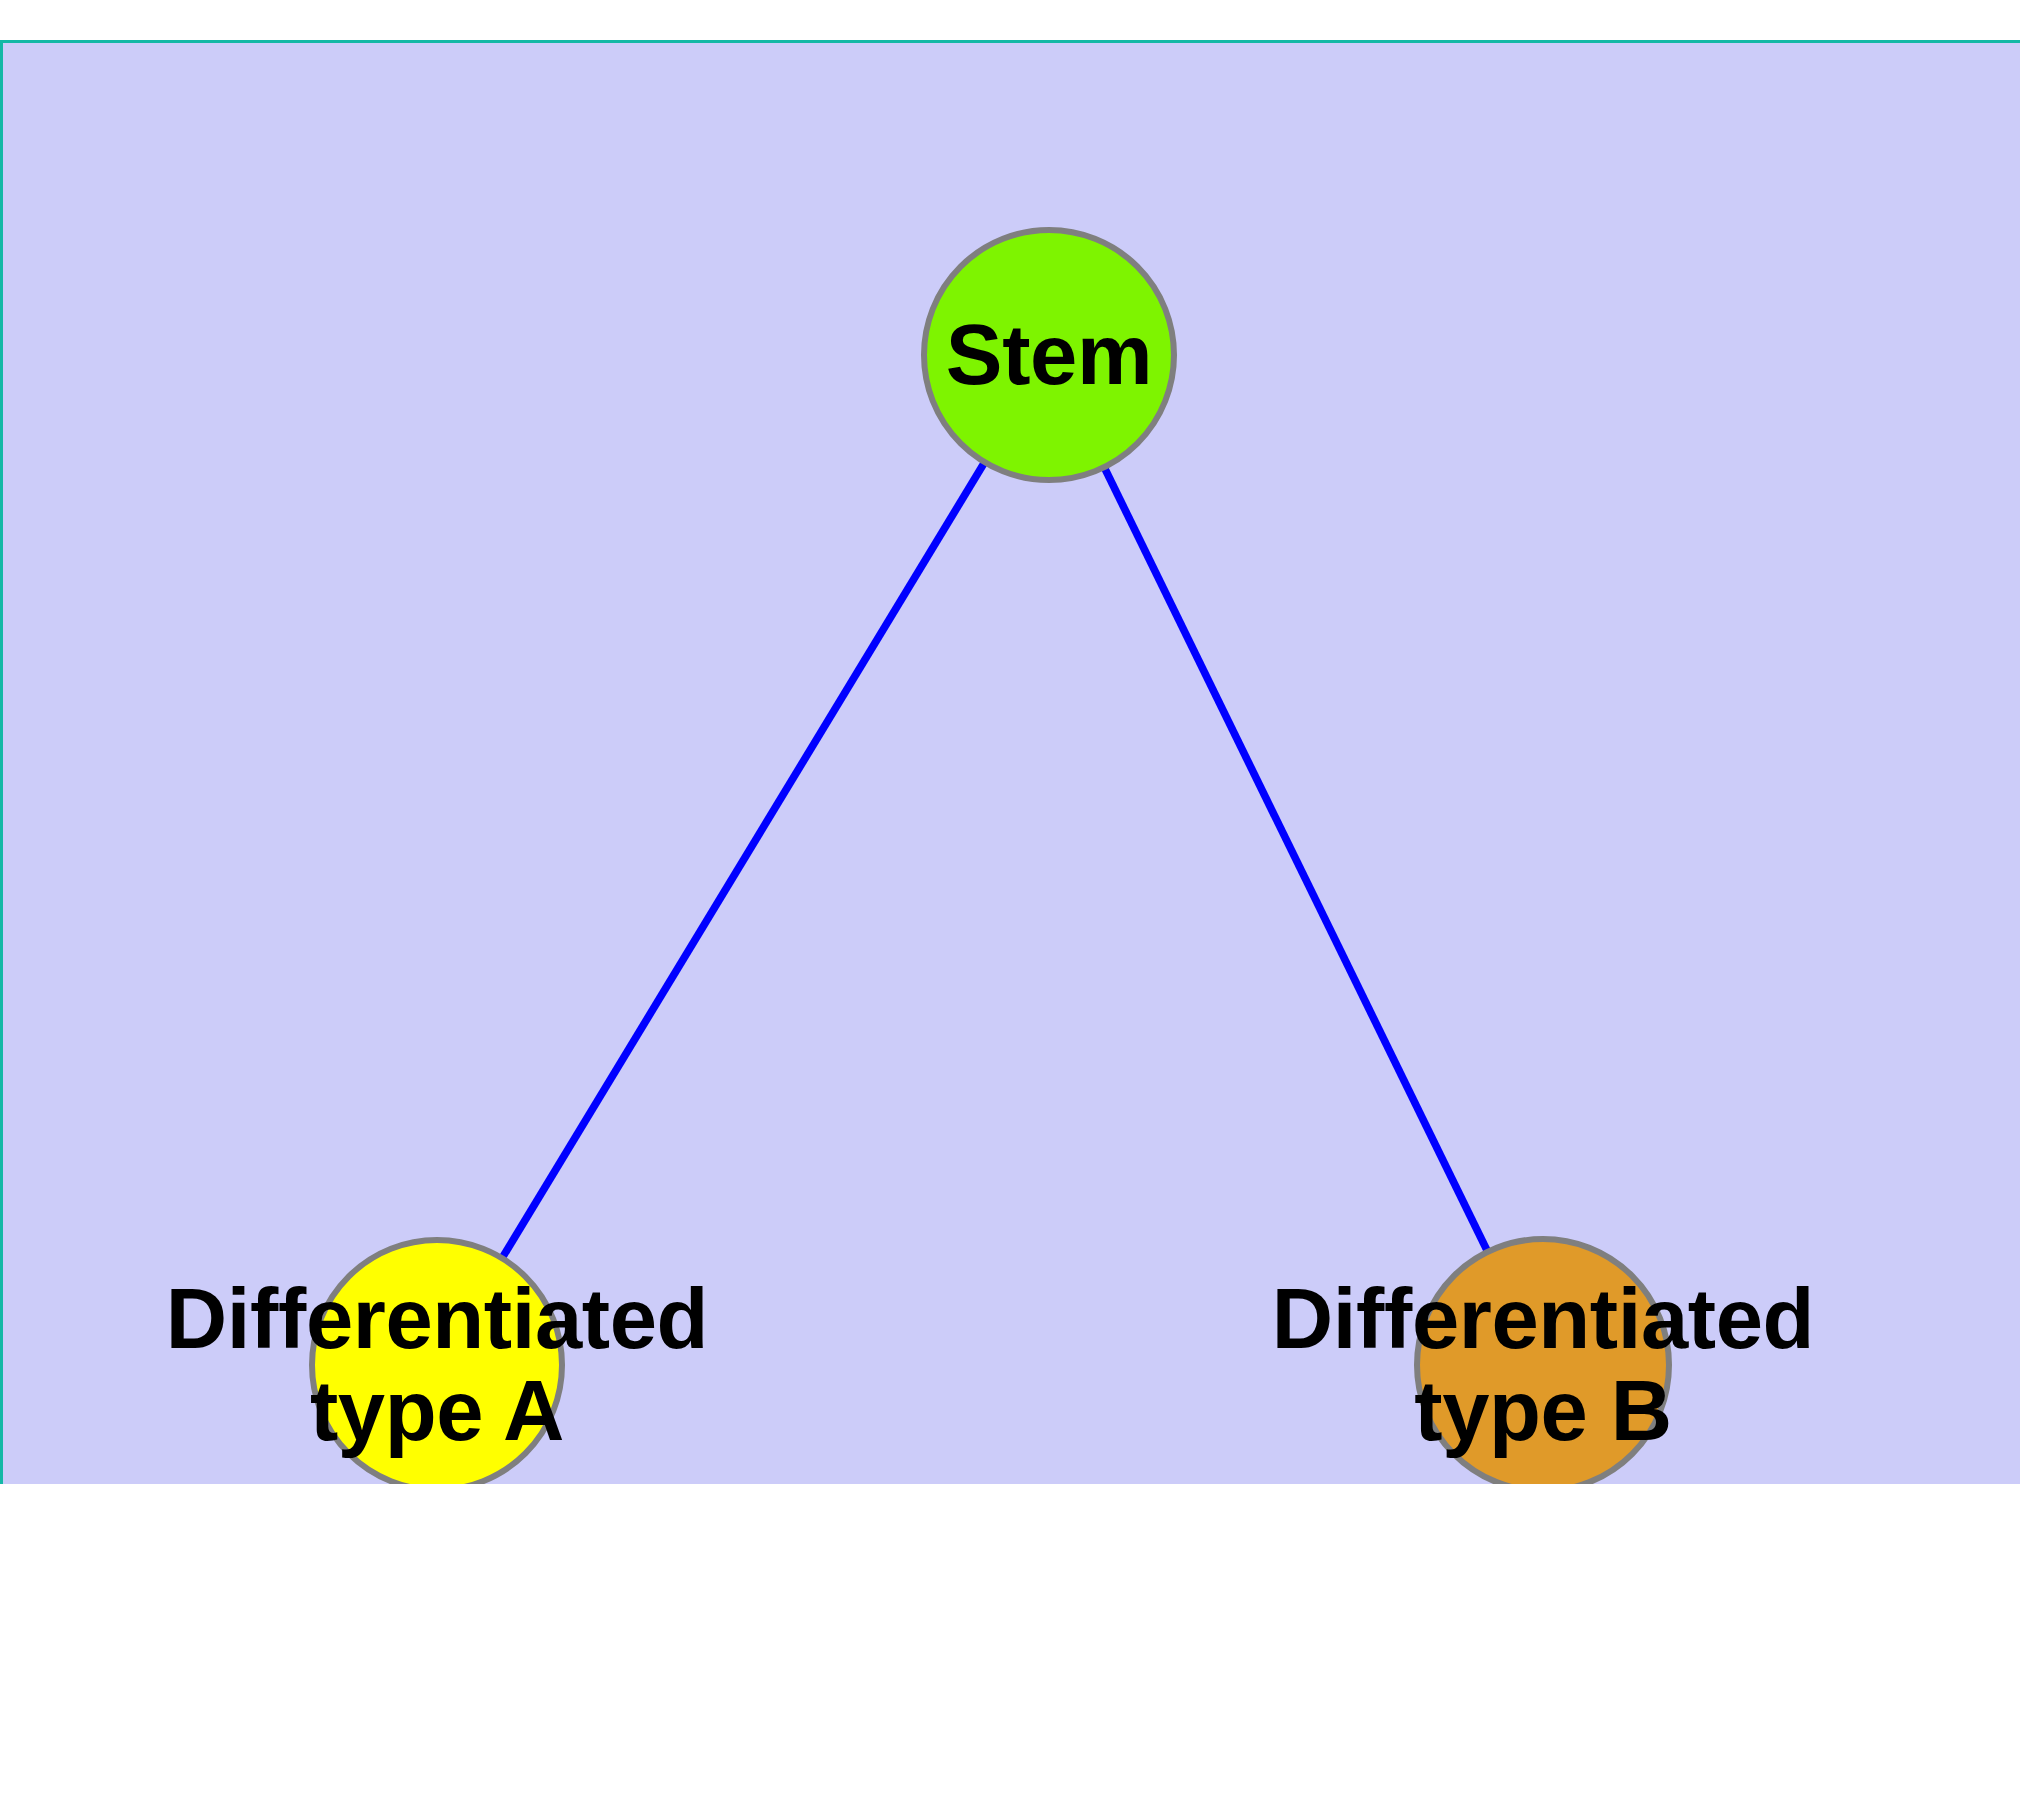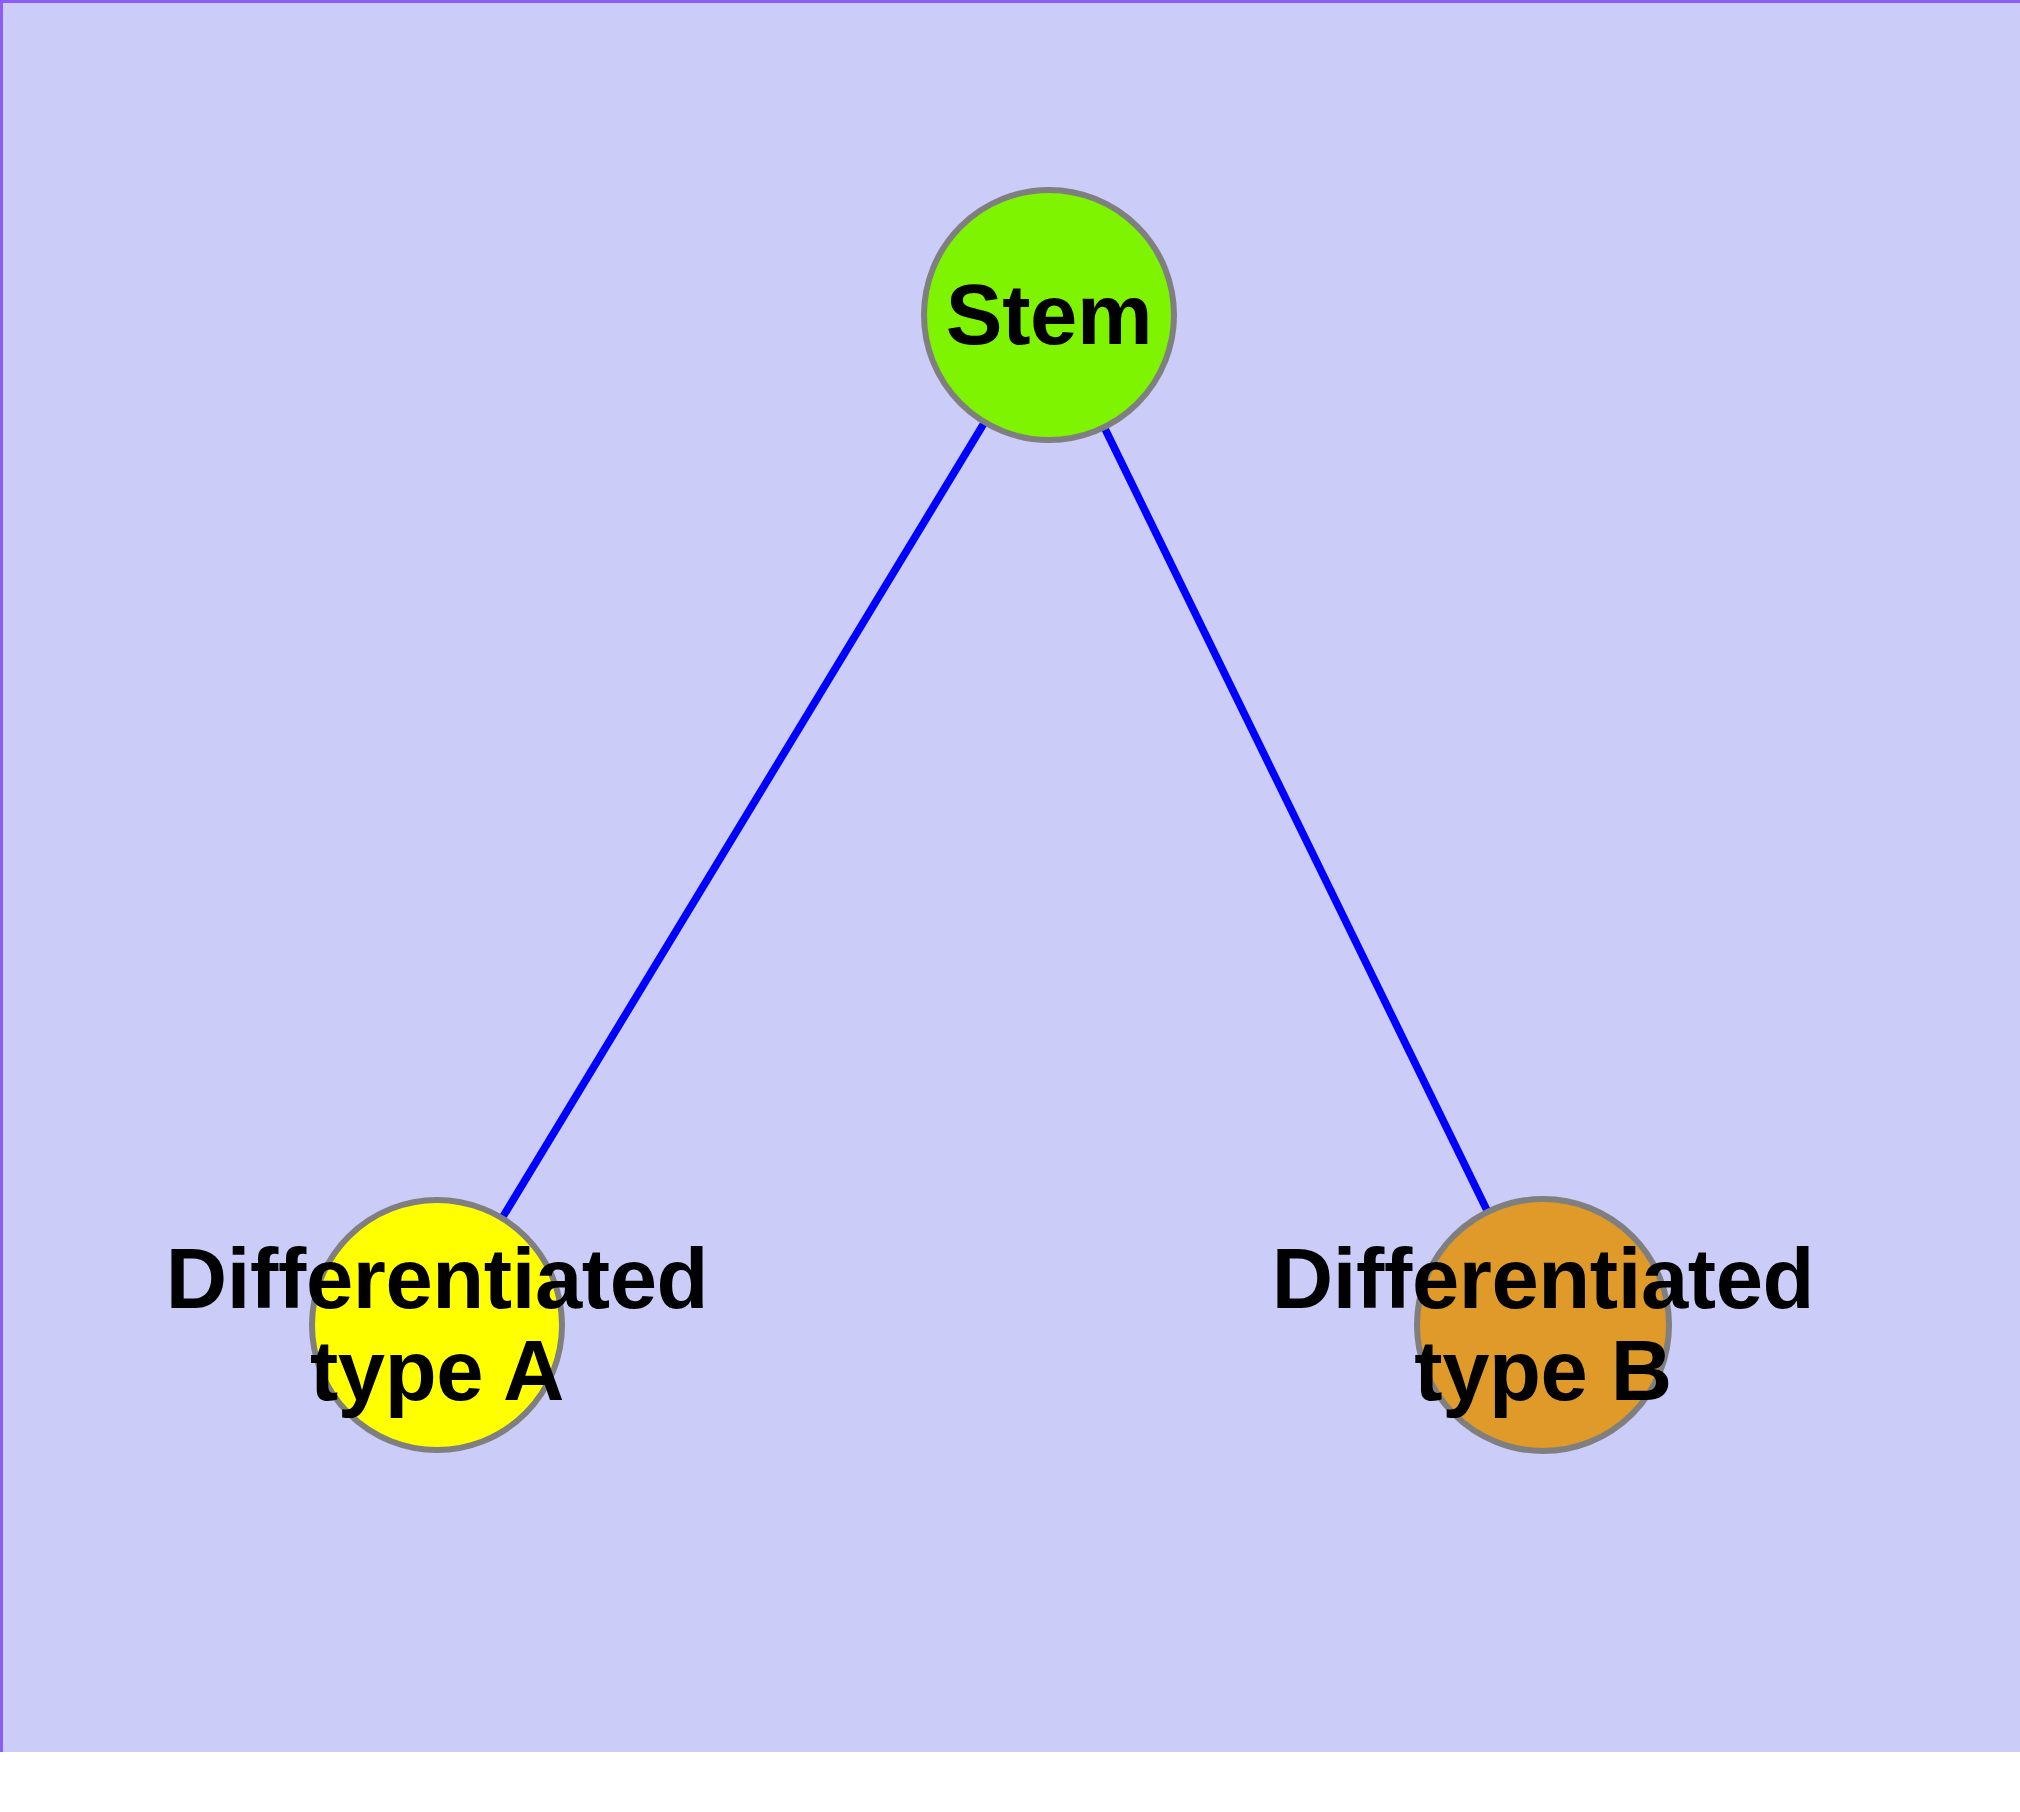--- a/index.html
+++ b/index.html
@@ -4,24 +4,25 @@
 <title>Cell Differentiation Graph</title>
 <style>
   html, body {
     margin: 0;
     padding: 0;
     background: #ffffff;
   }
   #canvas {
     position: relative;
     width: 2021px;
-    height: 1752px;
+    height: 1444px;
     overflow: hidden;
-    background: #8b5cf6;
+    background: #14b8a6;
     font-family: "Liberation Sans", "DejaVu Sans", sans-serif;
+    margin-top: 40px;
   }
   #plot-bg {
     position: absolute;
     left: 3.4px;
     top: 3.4px;
     width: 2017px;
     height: 1809px;
     background: #ccccf9;
   }
   #edge-layer {

